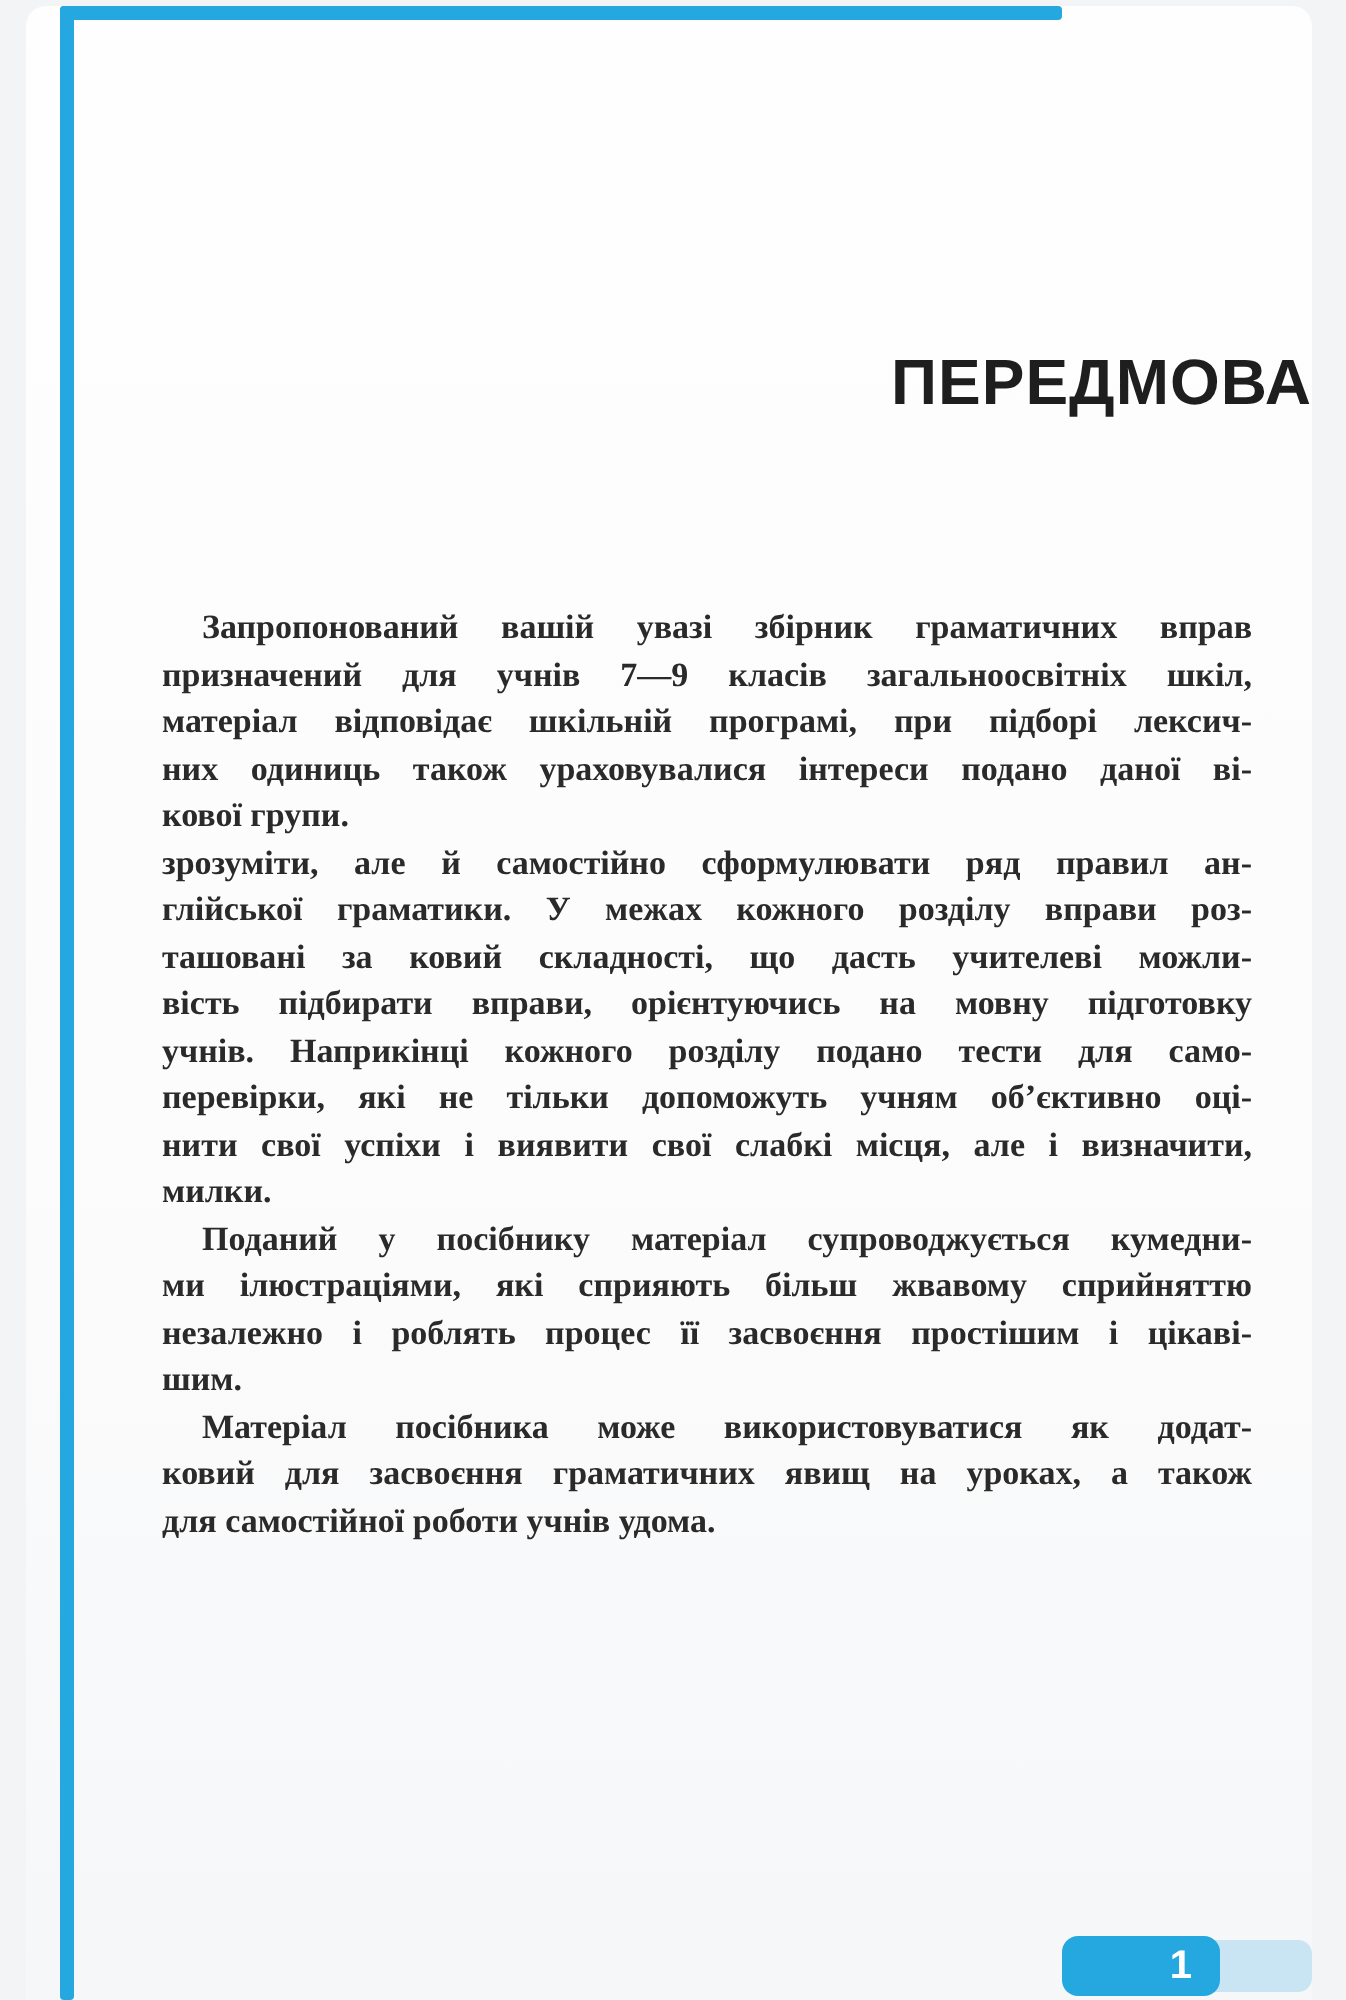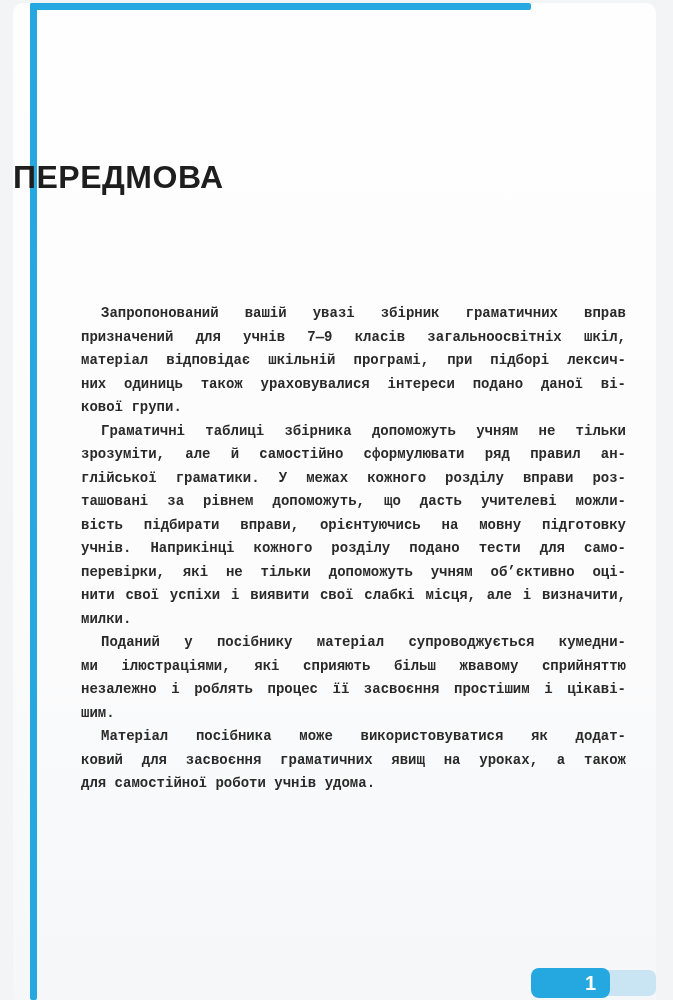--- a/index.html
+++ b/index.html
@@ -3,25 +3,25 @@
 <meta charset="utf-8">
 <style>
   html,body{margin:0;padding:0;}
   body{width:673px;height:1000px;overflow:hidden;background:#f3f4f5;}
   .stage{position:relative;width:673px;height:1000px;background:#f3f4f6;font-family:"Liberation Serif","DejaVu Serif",serif;}
   .page{position:absolute;left:13px;top:3px;width:643px;height:997px;
         background:linear-gradient(180deg,#fefefe 0%,#fcfcfd 55%,#f6f7f8 100%);
         border-radius:10px 10px 0 0;}
   .frame-top{position:absolute;left:17px;top:0;width:501px;height:7px;background:#25a8e0;border-radius:2px;}
   .frame-left{position:absolute;left:17px;top:0;width:7px;height:997px;background:#25a8e0;border-radius:2px;}
-  .title{position:absolute;left:0;top:156px;width:100%;margin:0;text-align:left;
+  .title{position:absolute;left:0;top:170px;width:100%;margin:0;text-align:right;
          font-family:"Liberation Sans","DejaVu Sans",sans-serif;font-weight:bold;
          font-size:32px;line-height:36px;letter-spacing:0.5px;color:#1e1e1e;}
   .body-text{position:absolute;left:68px;top:299px;width:545px;
-             font-weight:700;font-size:14px;line-height:23.5px;color:#2a2a2a;font-family:Liberation Mono, monospace;}
+             font-weight:700;font-size:17px;line-height:23.5px;color:#2a2a2a;}
   .ln{text-align:justify;text-align-last:justify;white-space:normal;}
   .ln.first{text-indent:20px;}
   .ln.last{text-align-last:left;}
   .tab-light{position:absolute;left:587px;top:967px;width:56px;height:26px;background:#c9e5f3;border-radius:7px;}
   .tab-dark{position:absolute;left:518px;top:965px;width:79px;height:30px;background:#25a8e0;border-radius:8px;
             display:flex;align-items:center;justify-content:flex-end;padding:0;box-sizing:border-box;}
   .pnum{font-family:"Liberation Sans","DejaVu Sans",sans-serif;font-weight:bold;font-size:20px;
         color:#ffffff;padding-right:14px;line-height:30px;}
 </style>
 </head>
@@ -35,24 +35,23 @@
 
     <h1 class="title">ПЕРЕДМОВА</h1>
 
     <div class="body-text">
       <div class="ln first">Запропонований вашій увазі збірник граматичних вправ</div>
       <div class="ln">призначений для учнів 7—9 класів загальноосвітніх шкіл,</div>
       <div class="ln">матеріал відповідає шкільній програмі, при підборі лексич-</div>
       <div class="ln">них одиниць також ураховувалися інтереси подано даної ві-</div>
       <div class="ln last">кової групи.</div>
 
-      <div class="ln first">Граматичні таблиці збірника допоможуть учням не тільки</div>
       <div class="ln">зрозуміти, але й самостійно сформулювати ряд правил ан-</div>
       <div class="ln">глійської граматики. У межах кожного розділу вправи роз-</div>
-      <div class="ln">ташовані за рівнем допоможуть, що дасть учителеві можли-</div>
+      <div class="ln">ташовані за ковий складності, що дасть учителеві можли-</div>
       <div class="ln">вість підбирати вправи, орієнтуючись на мовну підготовку</div>
       <div class="ln">учнів. Наприкінці кожного розділу подано тести для само-</div>
       <div class="ln">перевірки, які не тільки допоможуть учням об’єктивно оці-</div>
       <div class="ln">нити свої успіхи і виявити свої слабкі місця, але і визначити,</div>
       <div class="ln last">милки.</div>
 
       <div class="ln first">Поданий у посібнику матеріал супроводжується кумедни-</div>
       <div class="ln">ми ілюстраціями, які сприяють більш жвавому сприйняттю</div>
       <div class="ln">незалежно і роблять процес її засвоєння простішим і цікаві-</div>
       <div class="ln last">шим.</div>

